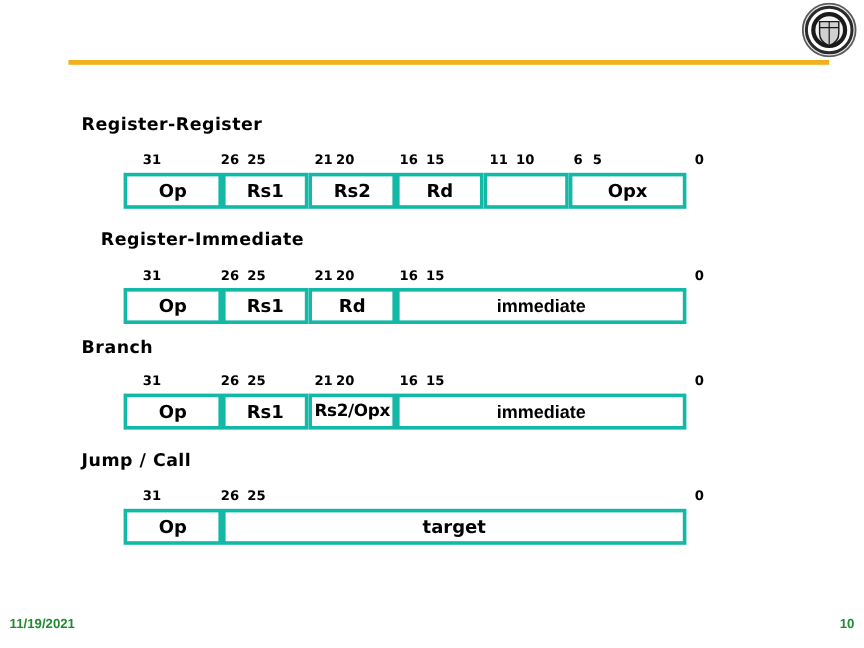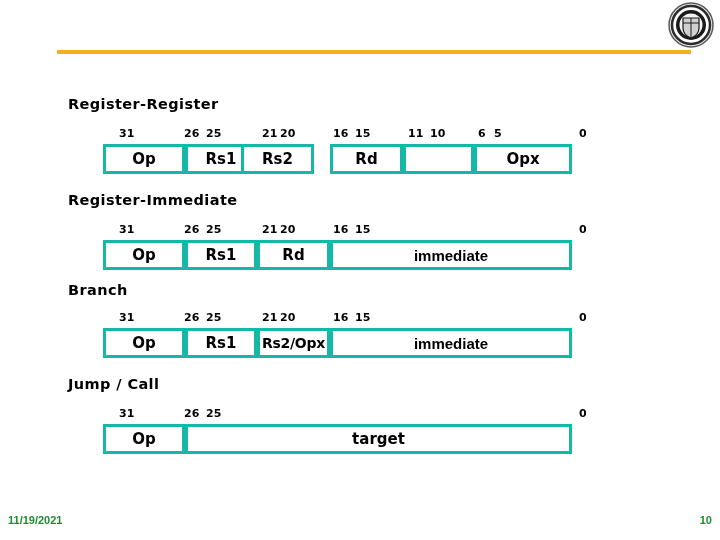--- a/index.html
+++ b/index.html
@@ -196,36 +196,36 @@
         <div class="bit" style="left: 478px;">5</div>
         <div class="bit" style="left: 563px;">0</div>
       </div>
       <div class="fields-row" style="top: 48px;">
         <div class="field-box" style="left: 103px; width: 82px;">
           <span class="field-label">Op</span>
         </div>
         <div class="field-box" style="left: 185px; width: 72px;">
           <span class="field-label">Rs1</span>
         </div>
-        <div class="field-box" style="left: 241px; width: 73px; align-items: center;">
+        <div class="field-box" style="left: 257px; width: 73px; align-items: center;">
           <span class="field-label">Rs2</span>
         </div>
         <div class="field-box" style="left: 330px; width: 73px;">
           <span class="field-label">Rd</span>
         </div>
         <div class="field-box" style="left: 403px; width: 71px;">
           <span class="field-label"></span>
         </div>
         <div class="field-box" style="left: 474px; width: 98px;">
           <span class="field-label">Opx</span>
         </div>
       </div>
     </div>
     <div class="fmt-section" style="position: absolute; left: 0px; top: 0px;">
-      <div class="fmt-heading" style="top: 96px;">Register-Immediate</div>
+      <div class="fmt-heading" style="top: 96px; margin-left: 16px;">Register-Immediate</div>
       <div class="bit-row" style="top: 126px;">
         <div class="bit" style="left: 103px;">31</div>
         <div class="bit" style="left: 168px;">26</div>
         <div class="bit" style="left: 190px;">25</div>
         <div class="bit" style="left: 246px;">21</div>
         <div class="bit" style="left: 264px;">20</div>
         <div class="bit" style="left: 317px;">16</div>
         <div class="bit" style="left: 339px;">15</div>
         <div class="bit" style="left: 563px;">0</div>
       </div>

